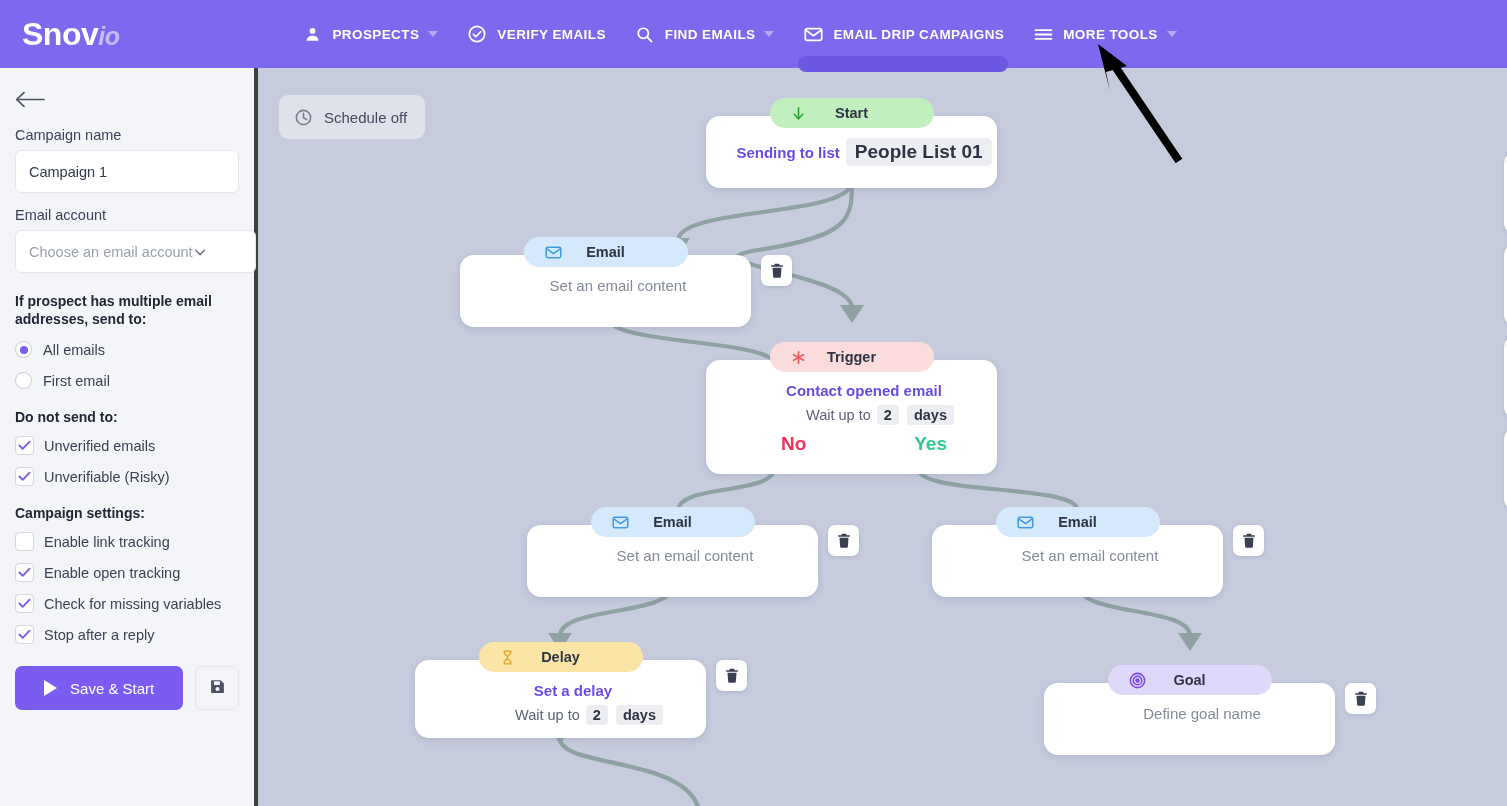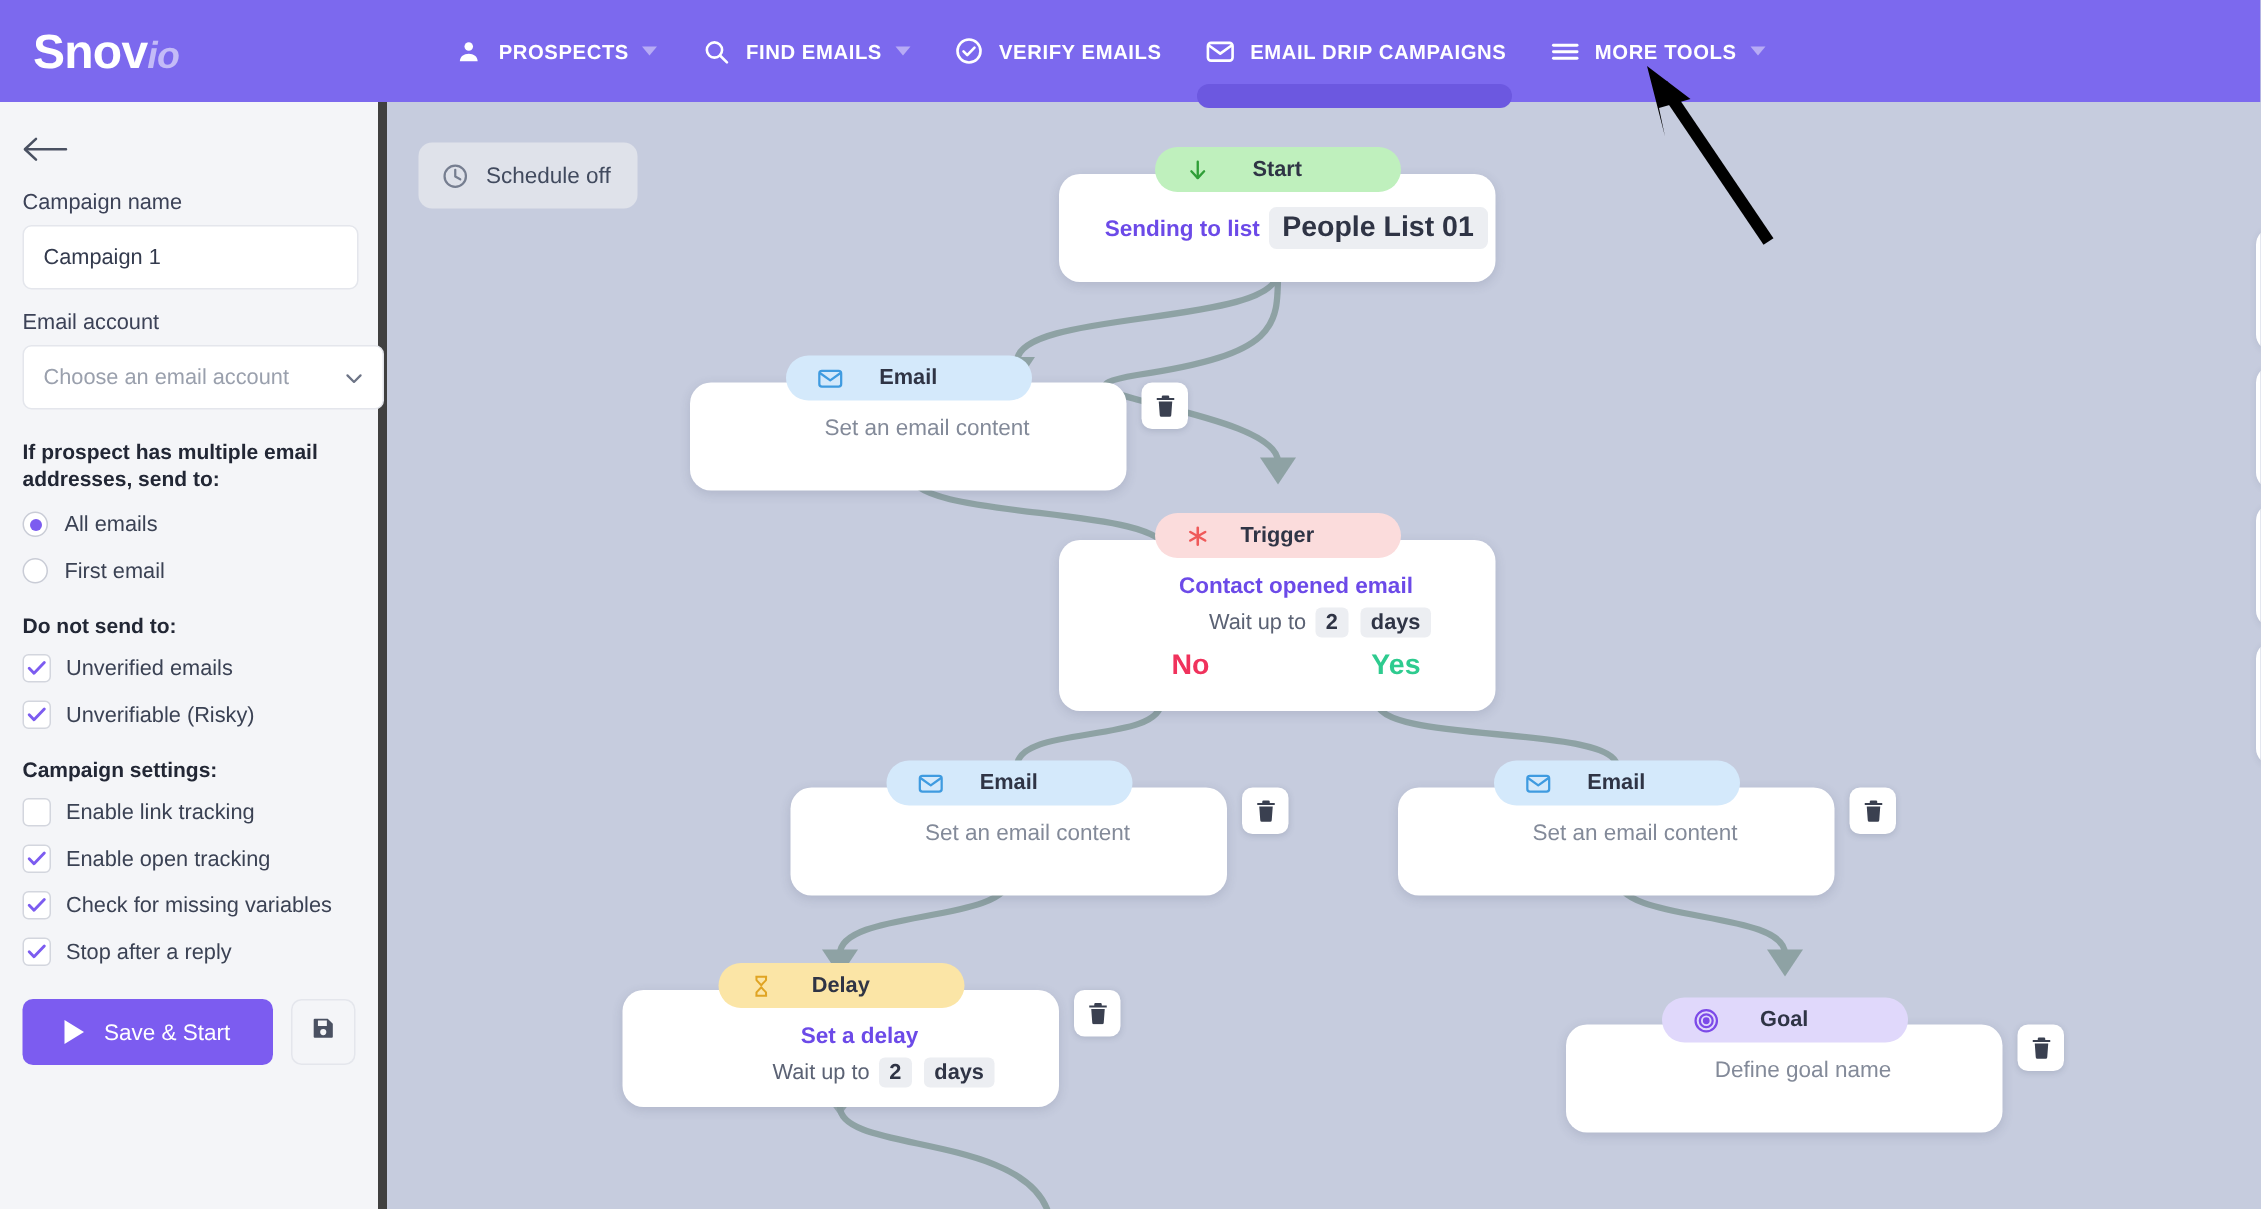--- a/index.html
+++ b/index.html
@@ -75,21 +75,21 @@
   }
 
   
   .annot-arrow { position: absolute; left: 1080px; top: 38px; z-index: 60; pointer-events: none; }
 
   
   .sidebar {
     position: absolute; left: 0; top: 68px;
     width: 258px; height: 738px;
     background: #f4f5f8;
-    border-right: 6px solid #404040;
+    border-right: 4px solid #404040;
     padding: 0 15px;
     z-index: 30;
   }
   .back-arrow {
     margin-top: 17px; margin-bottom: 2px;
     width: 34px; height: 28px;
     display: flex; align-items: center;
     cursor: pointer;
   }
   .fld-label {
@@ -105,21 +105,21 @@
     padding: 0 13px;
     font-size: 14.5px;
     color: #333a4d;
     cursor: text;
   }
   .select-input {
     width: 241px; height: 43px;
     background: #ffffff;
     border: 1px solid #e4e6ec;
     border-radius: 6px;
-    display: flex; align-items: center; justify-content: space-between;
+    display: flex; align-items: center; justify-content: flex-start;
     padding: 0 12px 0 13px;
     font-size: 14.5px;
     color: #9aa0ad;
     cursor: pointer;
   }
   .chev { width: 14px; height: 14px; }
   .grp-title {
     font-size: 14px; font-weight: 700; color: #222735;
     line-height: 18px;
     margin-top: 19px; margin-bottom: 8px;
@@ -298,37 +298,37 @@
               <circle cx="12" cy="7.5" r="3.6"></circle>
               <path d="M4.5 20c0-4 3.4-6.4 7.5-6.4s7.5 2.4 7.5 6.4z"></path>
             </svg>
         </span>
         <span>PROSPECTS</span>
         <span class="caret"></span>
       </div>
 
       <div class="navitem">
         <span class="nav-ico">
+          <svg width="20" height="20" viewBox="0 0 24 24" fill="none" stroke="#fff" stroke-width="2.1">
+              <circle cx="12" cy="12" r="9.2"></circle>
+              <path d="M7.6 12.3l3 3 5.8-6" stroke-linecap="round" stroke-linejoin="round"></path>
+            </svg>
+        </span>
+        <span>VERIFY EMAILS</span>
+      </div>
+
+      <div class="navitem">
+        <span class="nav-ico">
           <svg width="19" height="19" viewBox="0 0 24 24" fill="none" stroke="#fff" stroke-width="2.2">
               <circle cx="10.5" cy="10.5" r="6.4"></circle>
               <line x1="15.4" y1="15.4" x2="21" y2="21" stroke-linecap="round"></line>
             </svg>
         </span>
         <span>FIND EMAILS</span>
         <span class="caret"></span>
-      </div>
-
-      <div class="navitem">
-        <span class="nav-ico">
-          <svg width="20" height="20" viewBox="0 0 24 24" fill="none" stroke="#fff" stroke-width="2.1">
-              <circle cx="12" cy="12" r="9.2"></circle>
-              <path d="M7.6 12.3l3 3 5.8-6" stroke-linecap="round" stroke-linejoin="round"></path>
-            </svg>
-        </span>
-        <span>VERIFY EMAILS</span>
       </div>
 
       <div class="navitem active">
         <span class="nav-ico">
           <svg width="21" height="21" viewBox="0 0 24 24" fill="none" stroke="#fff" stroke-width="2">
               <rect x="2.6" y="5.2" width="18.8" height="13.6" rx="2.4"></rect>
               <path d="M3.4 7.2l8.6 6.2 8.6-6.2" stroke-linecap="round" stroke-linejoin="round"></path>
             </svg>
         </span>
         <span>EMAIL DRIP CAMPAIGNS</span>

